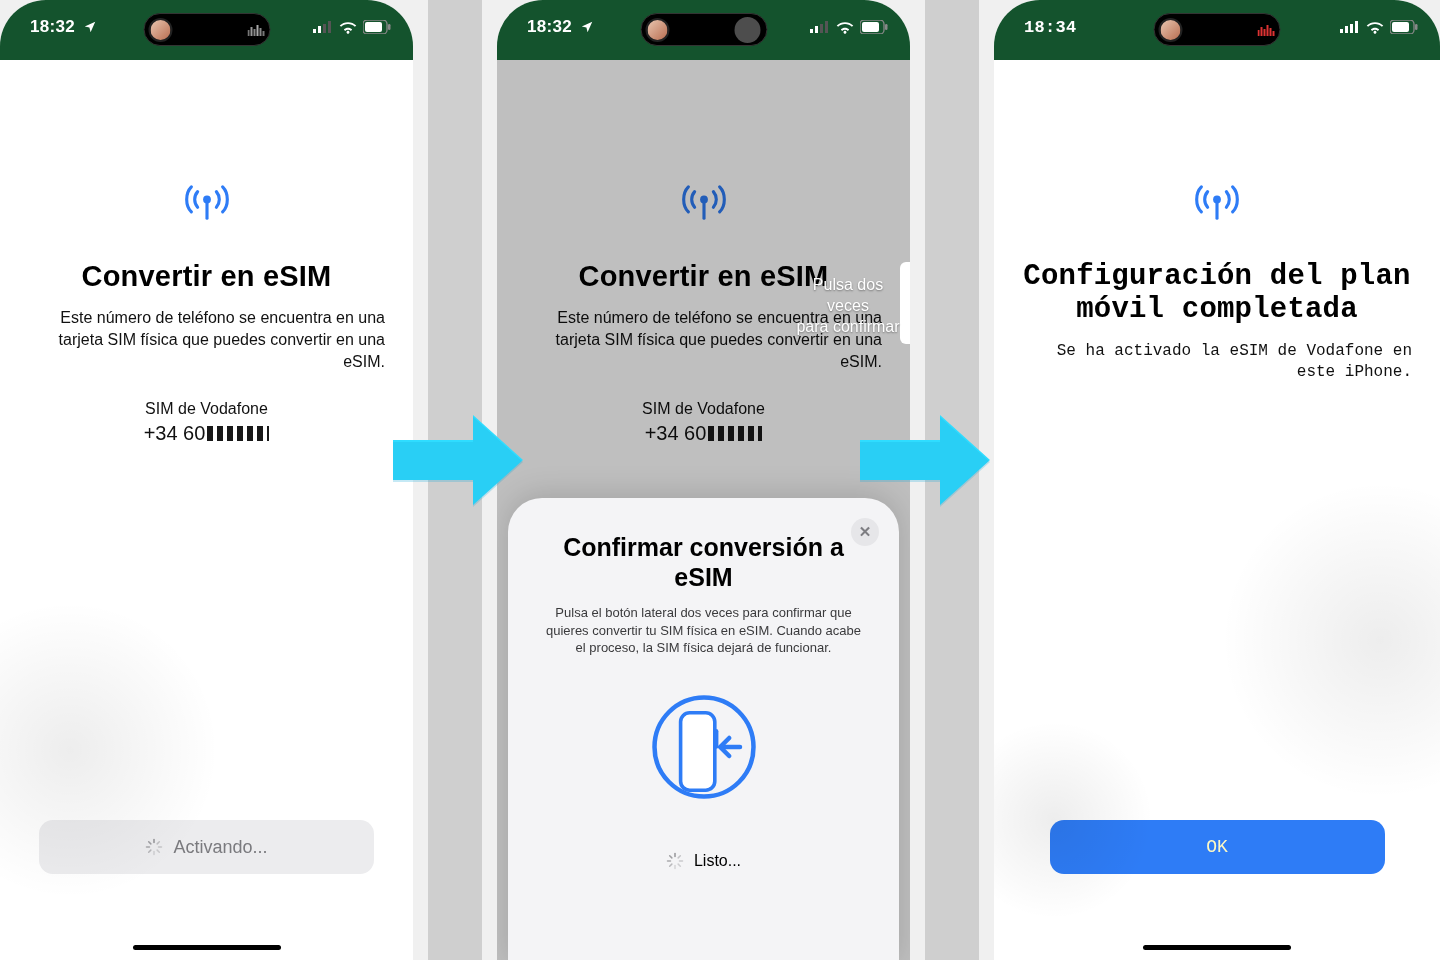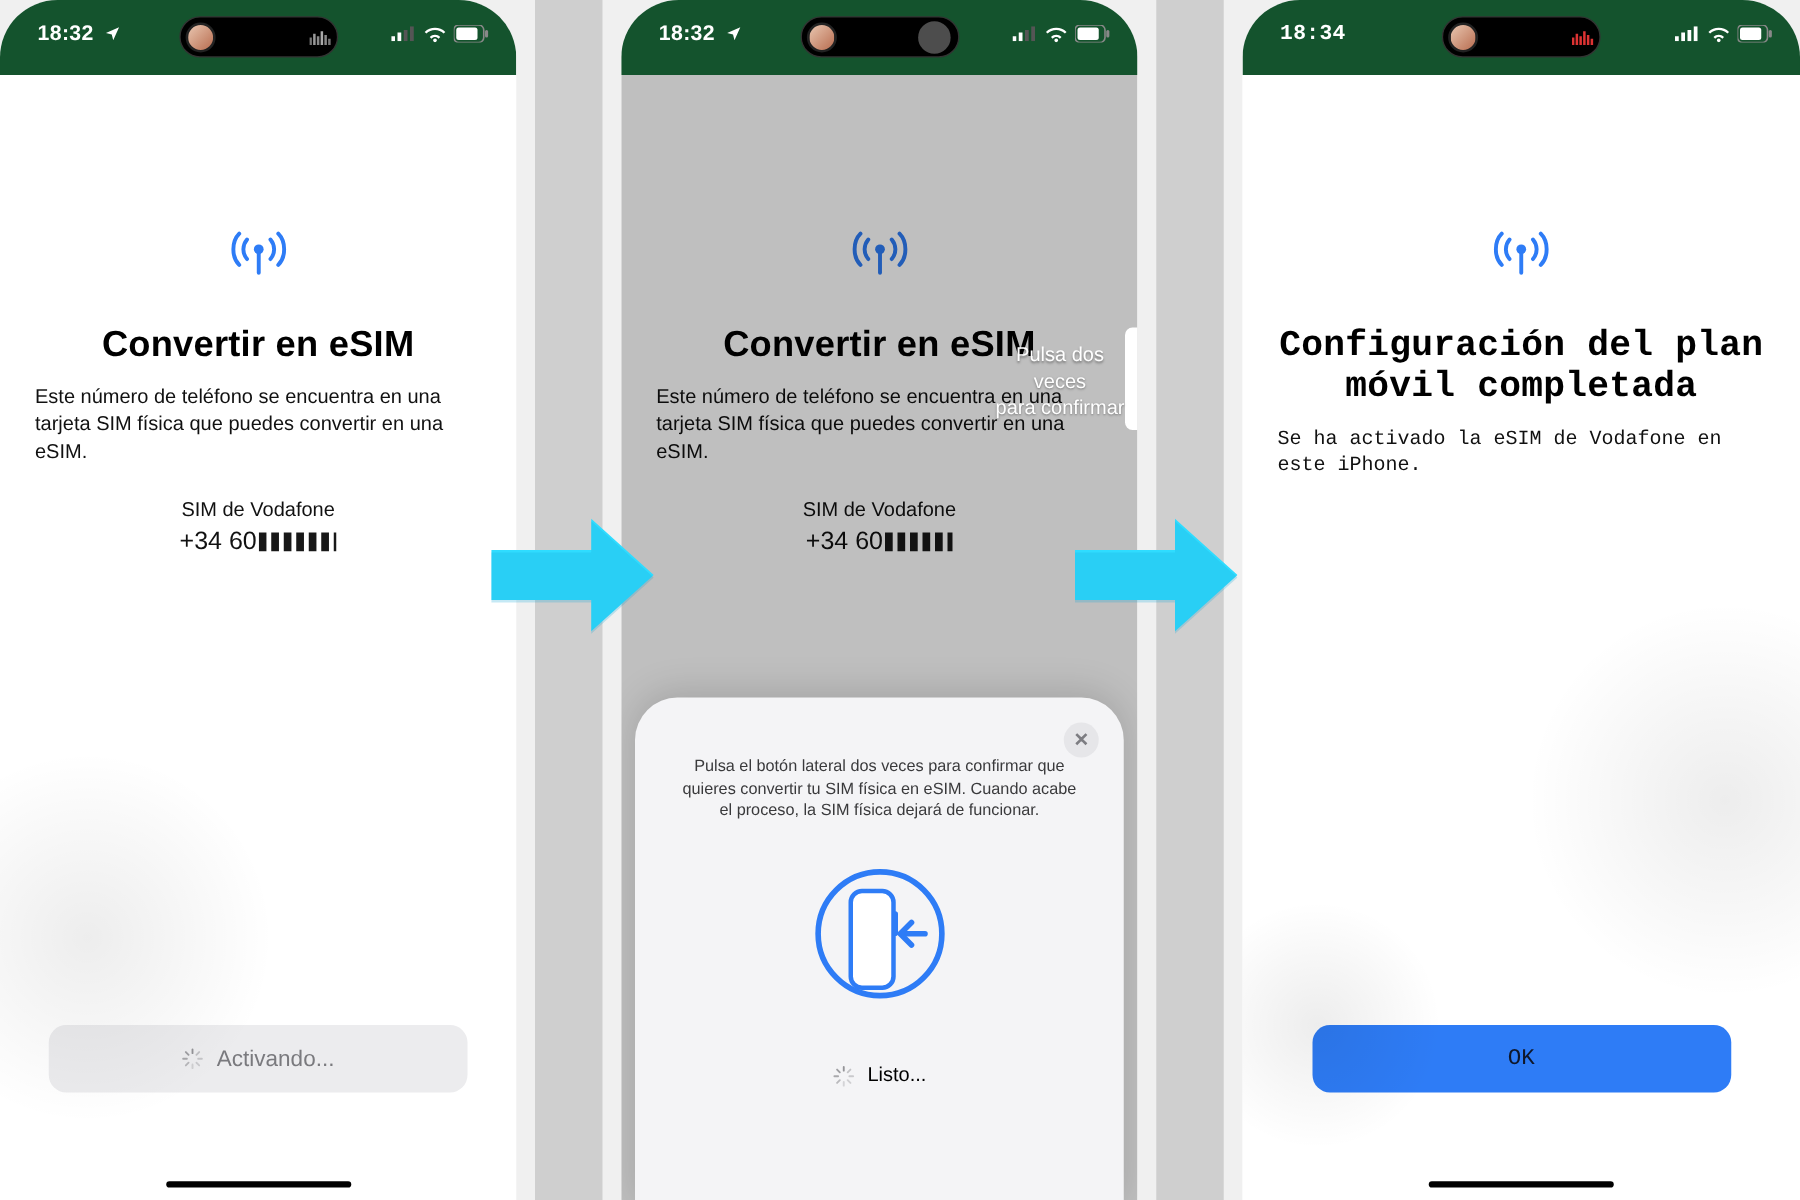--- a/index.html
+++ b/index.html
@@ -89,21 +89,21 @@
     text-align: center;
     margin-top: 36px;
     line-height: 1.15;
     color: #000;
     letter-spacing: .2px;
     padding: 0 20px;
   }
   .desc {
     font-size: 16px;
     color: #111;
-    text-align: left;
+    text-align: right;
     padding: 0 28px;
     margin-top: 14px;
     line-height: 1.35;
   }
   .sim-name { font-size: 16px; text-align:right; margin-top: 28px; color:#111; }
   .sim-number { font-size: 20px; text-align:center; margin-top: 4px; color:#111; display:flex; align-items:center; justify-content:center; gap:2px;}
   .redact {
     display:inline-block; width: 62px; height: 15px;
     background-image: repeating-linear-gradient(90deg,#000 0 6px,#fff 6px 10px);
     background-size: 10px 5px;
@@ -120,21 +120,21 @@
   .pill-btn {
     width: 335px;
     height: 54px;
     border-radius: 14px;
     display:flex; align-items:center; justify-content:center;
     font-size: 18px;
     gap: 10px;
     margin-bottom: 86px;
   }
   .pill-btn.grey { background: #ececee; color:#7a7a7e; }
-  .pill-btn.blue { background: #2e7cf6; color:#0f172a; font-weight: 500; }
+  .pill-btn.blue { background: #2e7cf6; color:#fef9c3; font-weight: 500; }
   .spinner-icon svg { width: 18px; height: 18px; display:block; }
   .home-indicator {
     position:absolute; bottom: 10px; left:50%; transform:translateX(-50%);
     width: 148px; height: 5px; background:#000; border-radius: 3px;
   }
 
   
   .dimmer {
     position:absolute; inset:60px 0 0 0;
     background: rgba(0,0,0,0.25);
@@ -377,20 +377,21 @@
   <div class="side-button"></div>
   <div class="side-hint">
     <div>Pulsa dos veces</div>
     <div>para confirmar</div>
   </div>
 
   <div class="sheet">
     <div class="sheet-close">
       <span>✕</span>
     </div>
+    <div class="sheet-title">Confirmar conversión a eSIM</div>
     <div class="sheet-desc">Pulsa el botón lateral dos veces para confirmar que quieres convertir tu SIM física en eSIM. Cuando acabe el proceso, la SIM física dejará de funcionar.</div>
     <div class="sheet-illus">
       <svg viewBox="0 0 120 120">
         <circle cx="60" cy="60" r="55" fill="none" stroke="#2e7cf6" stroke-width="5"></circle>
         <rect x="34" y="22" width="38" height="86" rx="10" fill="#fff" stroke="#2e7cf6" stroke-width="4"></rect>
         <rect x="71" y="40" width="5" height="22" rx="2.5" fill="#2e7cf6"></rect>
         <g stroke="#2e7cf6" stroke-width="5" stroke-linecap="round" fill="none">
           <line x1="100" y1="60" x2="80" y2="60"></line>
           <polyline points="88,50 78,60 88,70"></polyline>
         </g>

